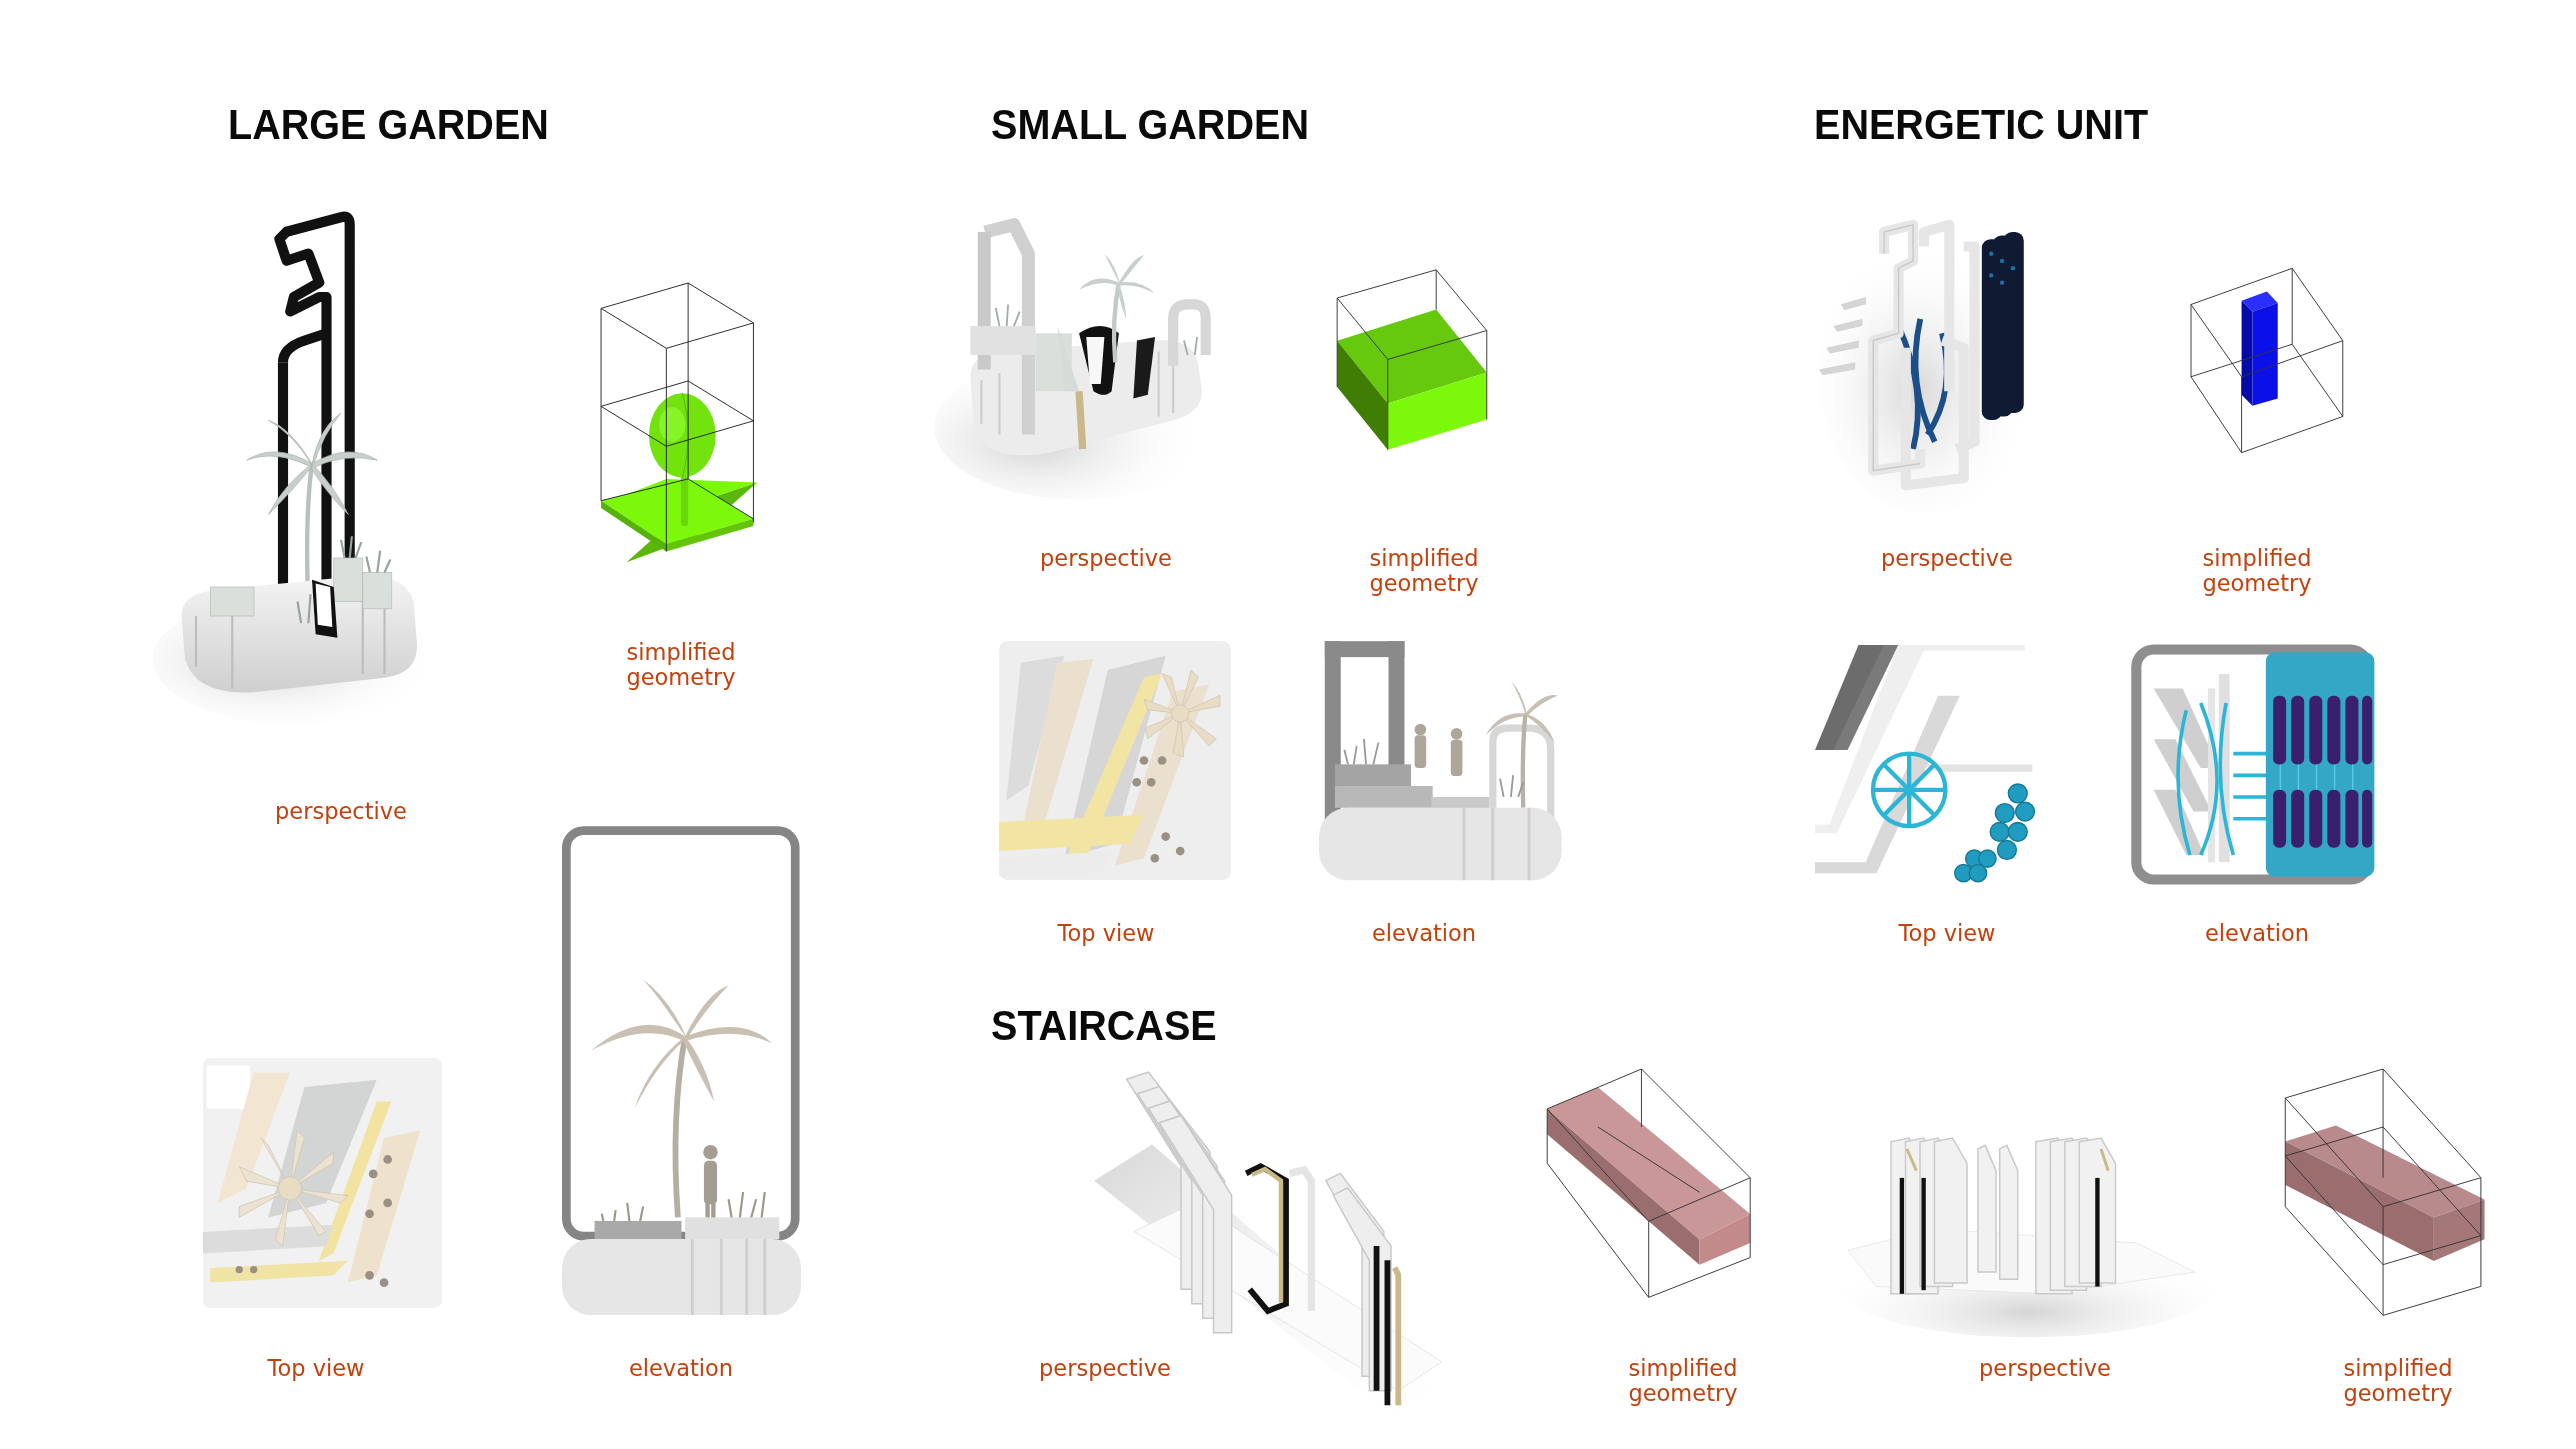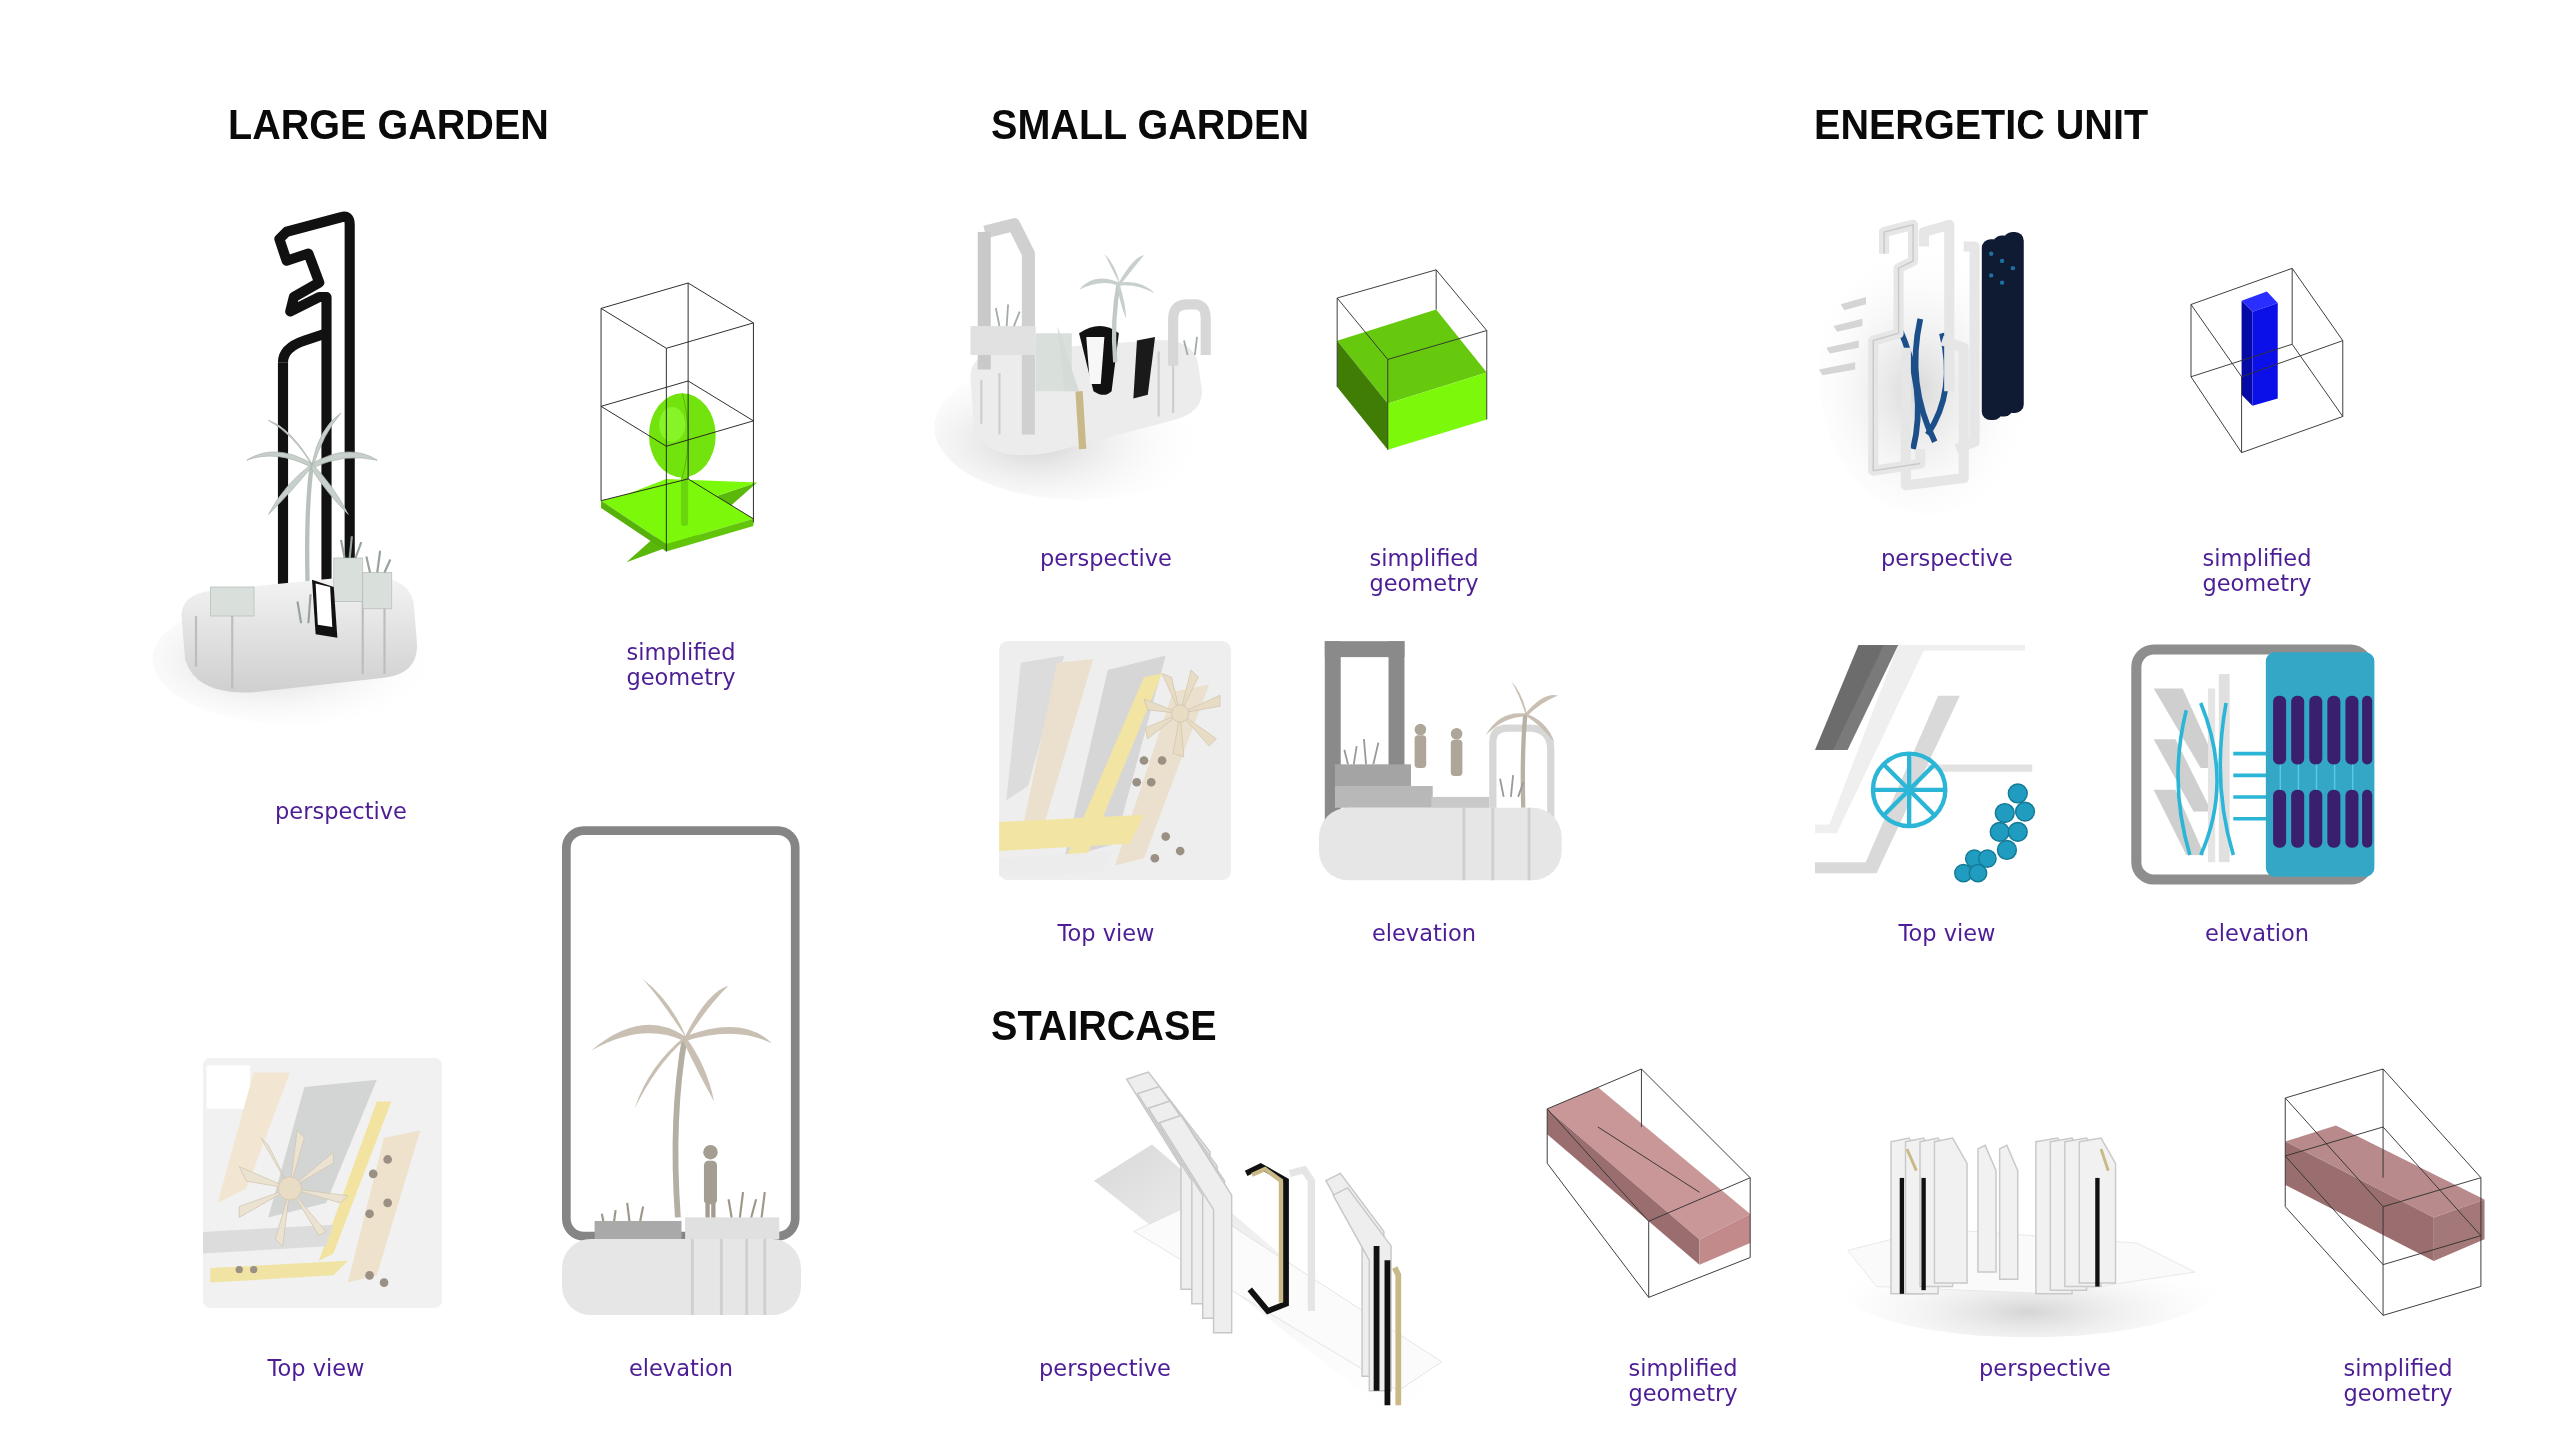--- a/index.html
+++ b/index.html
@@ -1,21 +1,21 @@
 <!DOCTYPE html>
 <html style="font-size:11.6px"><head>
 <meta charset="utf-8">
 <style>
   html, body { margin:0; padding:0; background:#ffffff; }
   body { width:2576px; height:1449px; position:relative; overflow:hidden;
          font-family:"DejaVu Sans", "Liberation Sans", sans-serif; color:#111; }
   .title { position:absolute; font-family:"Liberation Sans", sans-serif; font-weight:700;
            font-size:43px; letter-spacing:0px; color:#0a0a0a; white-space:nowrap;
            transform:scaleX(0.92); transform-origin:left top; }
-  .label { position:absolute; font-size:22.5px; color:#4c1d95; text-align:center;
+  .label { position:absolute; font-size:22.5px; color:#c2410c; text-align:center;
            line-height:25px; white-space:nowrap; transform:translateX(-50%);
            font-family:"DejaVu Sans", sans-serif; }
   .fig { position:absolute; }
   .fig svg { width:100%; height:100%; display:block; overflow:visible; }
 </style>
 </head>
 <body>
 
 <div class="title" style="left:228px;top:100px;">LARGE GARDEN</div>
 <div class="title" style="left:991px;top:100px;">SMALL GARDEN</div>

